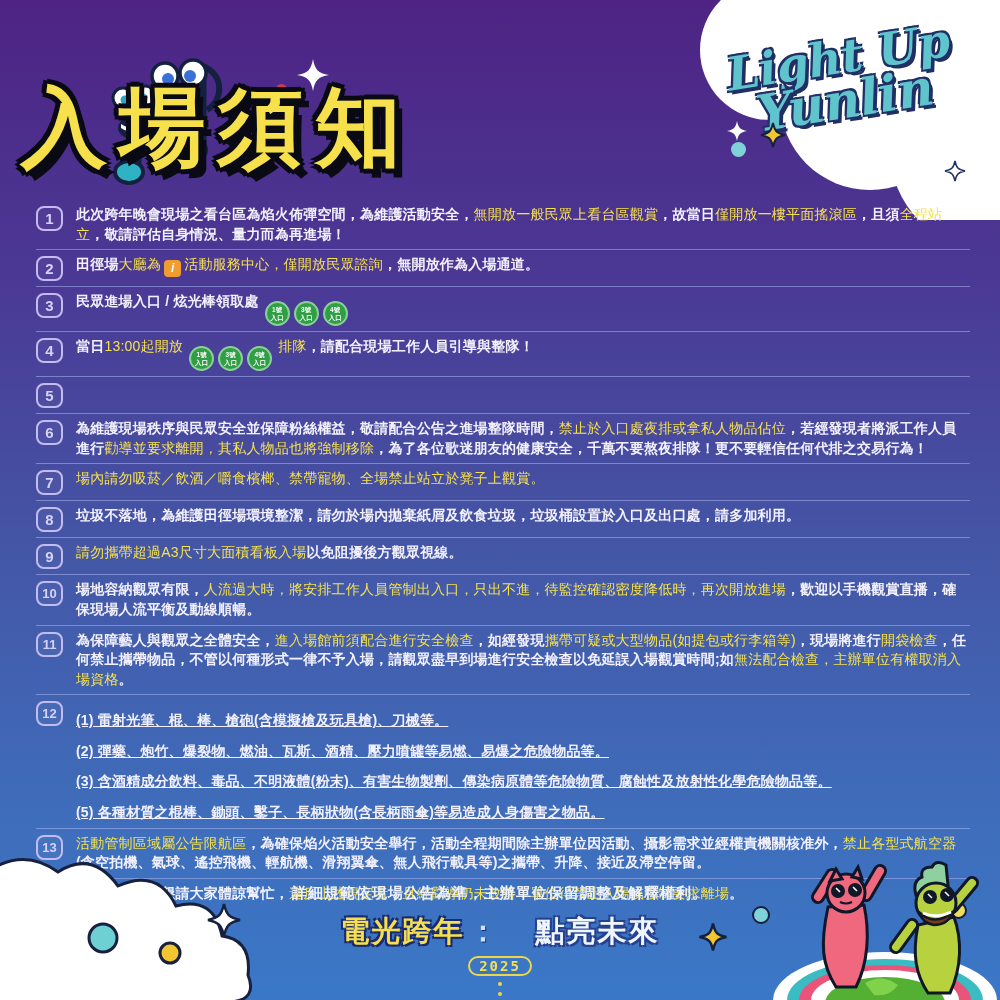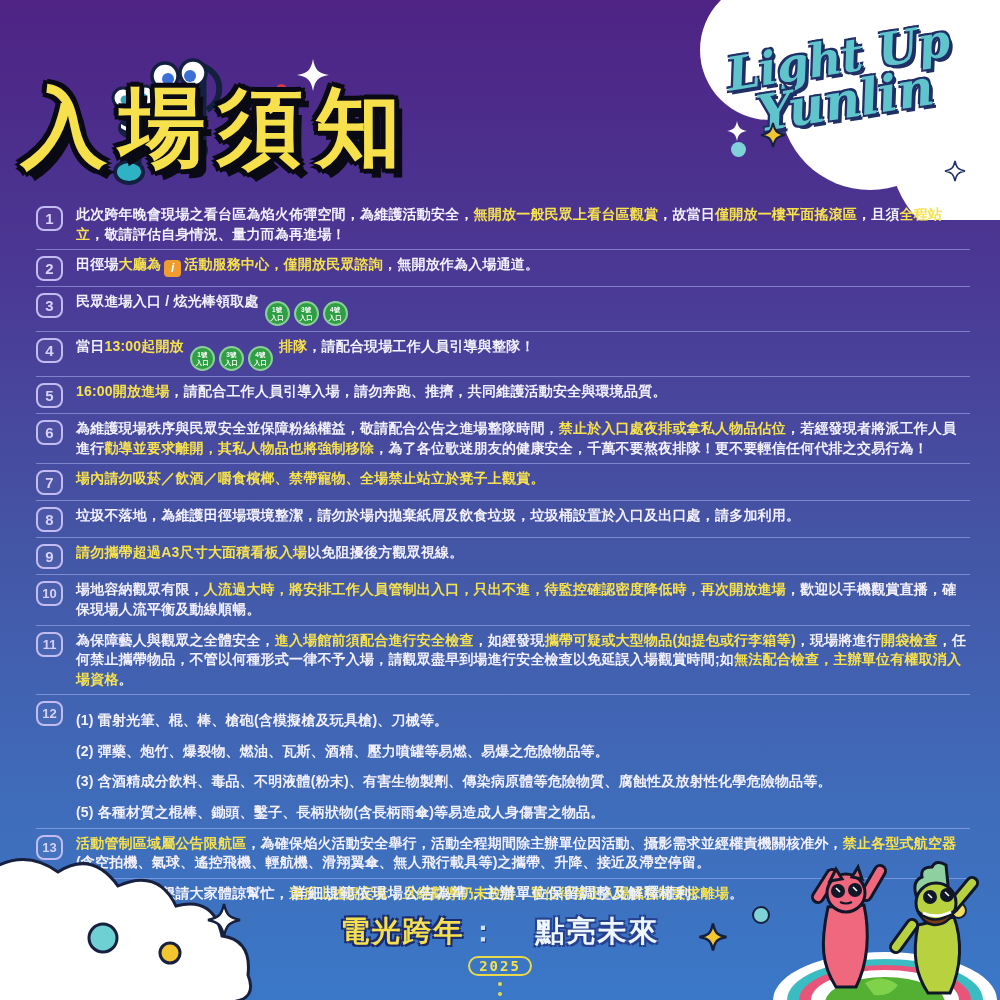--- a/index.html
+++ b/index.html
@@ -20,31 +20,31 @@
   .brand .l2{font-size:50px;}
 
   
   .list{top:200px;left:36px;right:30px;}
   .row{display:flex;gap:13px;align-items:flex-start;padding:5px 0;border-bottom:1px solid rgba(172,182,240,.55);}
   .row:last-child{border-bottom:none;}
   .badge{min-width:27px;height:25px;box-sizing:border-box;border:2px solid #c3bcf2;border-radius:8px;
          color:#d7d1fb;font-weight:800;font-size:15px;display:flex;align-items:center;justify-content:center;margin-top:1px;
          background:rgba(255,255,255,.04);}
   .content{flex:1;font-size:14px;line-height:1.4;color:#f2f0fc;font-weight:600;letter-spacing:.2px;}
-  .hl{color:#f6e14e;font-weight:700;margin-top:8px;}
+  .hl{color:#f6e14e;font-weight:400;margin-top:8px;}
   .wt{color:#f2f0fc;}
   .gate{display:inline-flex;flex-direction:column;align-items:center;justify-content:center;
         width:21px;height:21px;border-radius:50%;background:#2f9e44;border:2px solid #8ccf97;
         color:#fff;font-size:6.5px;line-height:1.15;font-weight:700;vertical-align:-6px;margin:0 2px;}
   .gate i{font-style:normal;display:block;}
   .info-icon{display:inline-flex;align-items:center;justify-content:center;width:17px;height:17px;
              background:#f09c2e;border-radius:4px;color:#fff;font-weight:800;font-style:italic;
              font-size:12px;vertical-align:-3px;margin:0 3px;}
   .sublist{margin-top:8px;}
-  .subitem{margin-top:11px;}
+  .subitem{margin-top:11px;text-decoration:underline;}
 
   
   .foot-note{top:884px;left:0;right:0;text-align:center;color:#eef1fd;font-size:15px;font-weight:700;letter-spacing:1px;}
   .logo{top:912px;left:0;right:0;text-align:center;font-family:"DejaVu Sans Mono",monospace;}
   .logo .main{font-size:29px;font-weight:800;letter-spacing:2px;}
   .logo .y{color:#f3df4f;text-shadow:-2px -2px 0 #1c2a6e,2px -2px 0 #1c2a6e,-2px 2px 0 #1c2a6e,2px 2px 0 #1c2a6e;text-align:right;}
   .logo .c{color:#cfe3ff;margin:0 4px;text-shadow:1px 1px 0 #1c2a6e;}
   .logo .w{color:#eef6ff;text-shadow:-2px -2px 0 #27418f,2px -2px 0 #27418f,-2px 2px 0 #27418f,2px 2px 0 #27418f;padding-left:32px;}
   .years{margin-top:4px;display:flex;align-items:center;justify-content:center;gap:6px;flex-direction:column;}
   .ycap{border:2px solid #e9d84a;border-radius:10px;padding:0 9px;color:#f3e04e;font-size:14px;font-weight:800;
@@ -138,21 +138,20 @@
         </span><span class="gate">
           <i>3號</i>
           <i>入口</i>
         </span><span class="gate">
           <i>4號</i>
           <i>入口</i>
         </span><span class="hl"> 排隊</span><span class="wt">，請配合現場工作人員引導與整隊！</span></div>
     </div>
     <div class="row">
       <div class="badge">5</div>
-      <div class="content"><span class="hl">16:00開放進場</span><span class="wt">，請配合工作人員引導入場，請勿奔跑、推擠，共同維護活動安全與環境品質。</span></div>
     </div>
     <div class="row">
       <div class="badge">6</div>
       <div class="content"><span class="wt">為維護現場秩序與民眾安全並保障粉絲權益，敬請配合公告之進場整隊時間，</span><span class="hl">禁止於入口處夜排或拿私人物品佔位</span><span class="wt">，若經發現者將派工作人員進行</span><span class="hl">勸導並要求離開，其私人物品也將強制移除</span><span class="wt">，為了各位歌迷朋友的健康安全，千萬不要熬夜排隊！更不要輕信任何代排之交易行為！</span></div>
     </div>
     <div class="row">
       <div class="badge">7</div>
       <div class="content"><span class="hl">場內請勿吸菸／飲酒／嚼食檳榔、禁帶寵物、全場禁止站立於凳子上觀賞。</span></div>
     </div>
     <div class="row">

